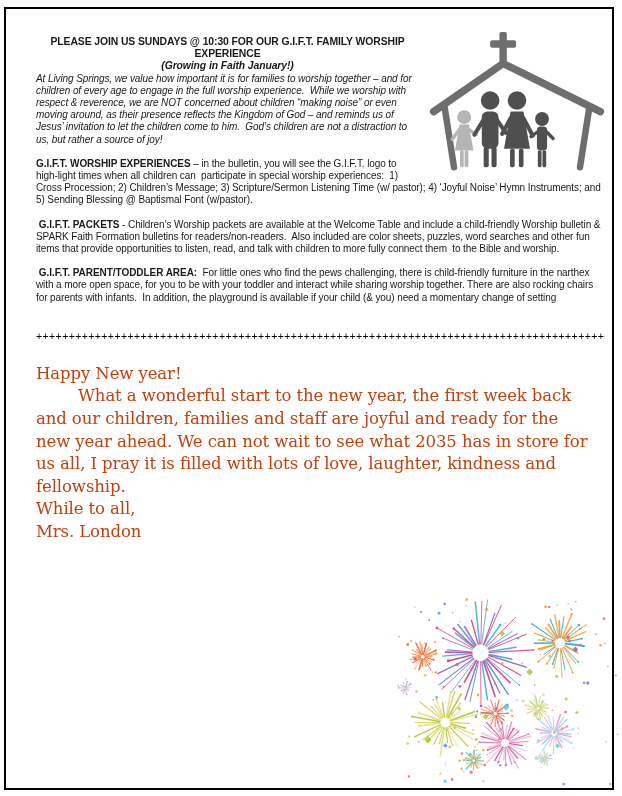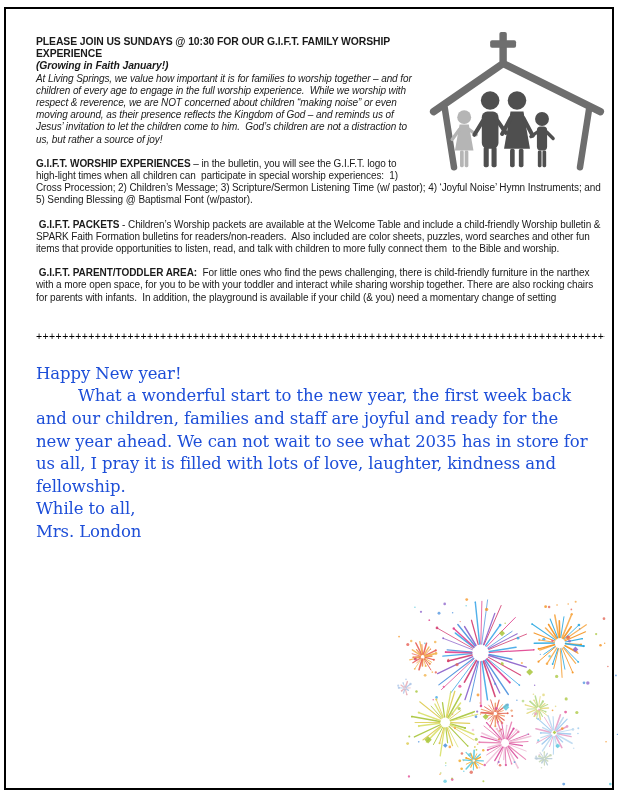--- a/index.html
+++ b/index.html
@@ -19,36 +19,36 @@
     position:relative;
     padding:36px 17px 0 36px;
   }
   
   .top-section { font-size:10px; line-height:12.2px; letter-spacing:-0.1px; }
   .church-wrap {
     float:right; width:176px; height:141px;
     margin:-6px 0 8px 10px;
   }
   .church-svg { width:176px; height:141px; display:block; }
-  .heading { margin:0 0 0 0; font-weight:bold; font-size:10.4px; }
+  .heading { margin:0 0 0 0; font-weight:bold; font-size:10.4px;text-align:center; }
   .heading-sub { font-style:italic; }
   .intro { margin:0 0 12px 0; font-style:italic; white-space:pre-wrap; }
   .gift-para { margin:3px 0 12px 0; white-space:pre-wrap; }
   .gift-para b { letter-spacing:-0.05px; }
   
   .divider {
     margin-top:26px;
     white-space:nowrap; overflow:hidden;
     font-size:10.5px; letter-spacing:0.4px; color:#000;
   }
   
   .letter {
     margin-top:21px; padding-right:10px;
     font-family:"DejaVu Serif", serif;
-    font-size:16.5px; line-height:22.6px; color:#1d4ed8;
+    font-size:16.5px; line-height:22.6px; color:#c2410c;
     letter-spacing:-0.1px;
   }
   .letter p { margin:0; }
   .letter p.indent { text-indent:42px; }
   
   .fireworks {
     position:absolute; left:396px; top:598px;
     width:222px; height:192px; pointer-events:none;
   }
   .fireworks svg { width:100%; height:100%; display:block; }

